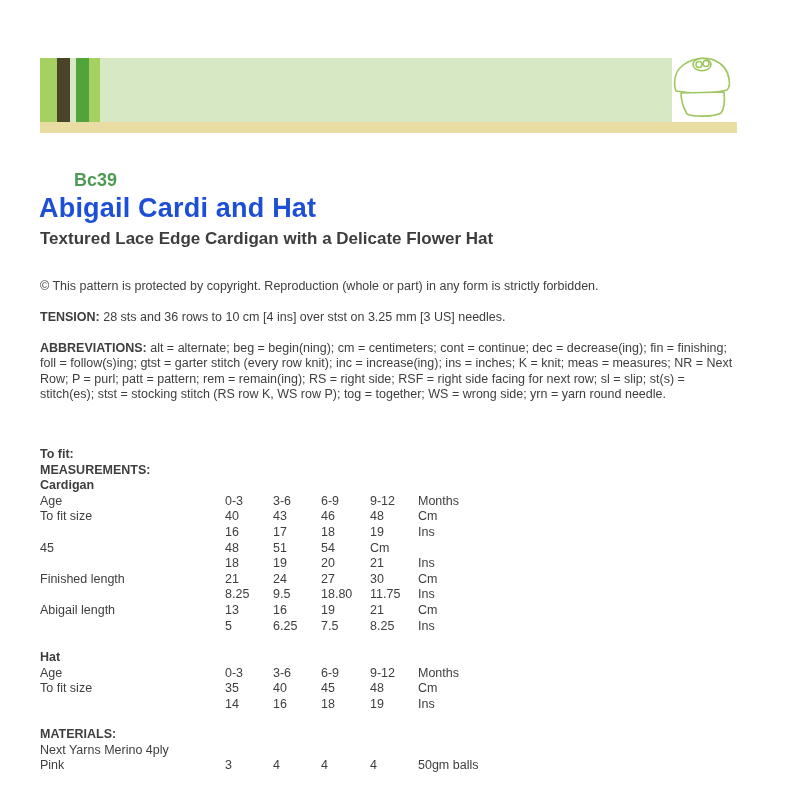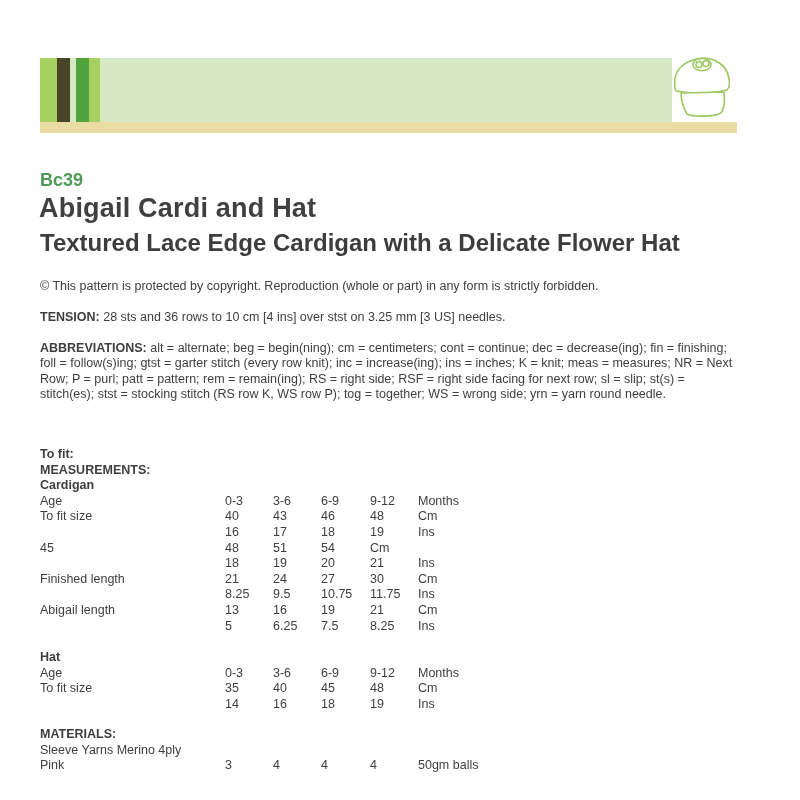--- a/index.html
+++ b/index.html
@@ -19,22 +19,22 @@
   .stripe-1   { left:40px; width:17px; }
   .stripe-2   { left:57px; width:13px; }
   .stripe-3   { left:76px; width:13px; }
   .stripe-4   { left:89px; width:11px; }
   .band-tan   { position:absolute; left:40px; top:122px; width:697px; height:11px; }
   .hat-logo   { position:absolute; left:669px; top:54px; width:68px; height:68px; }
   .hat-logo svg { display:block; }
 
   
   .code     { position:absolute; left:40px; top:170px; font-size:18px; font-weight:bold; }
-  .title    { position:absolute; left:39px; top:193px; font-size:27px; font-weight:bold; color:#404040; letter-spacing:0.2px; }
-  .subtitle { position:absolute; left:40px; top:229px; font-size:24px; font-weight:bold; color:#3d3d3d; }
+  .title    { position:absolute; left:39px; top:193px; font-size:27px; font-weight:bold; color:#1d4ed8; letter-spacing:0.2px; }
+  .subtitle { position:absolute; left:40px; top:229px; font-size:17px; font-weight:bold; color:#3d3d3d; }
 
   
   .bodytext { font-size:12.5px; line-height:15.4px; color:#3e3e3e; }
   .copyright { position:absolute; left:40px; top:279px; }
   .tension   { position:absolute; left:40px; top:310px; }
   .abbrev    { position:absolute; left:40px; top:341px; width:700px; }
   b, .b { font-weight:bold; }
 
   
   .meas-block { position:absolute; left:40px; width:720px; }
@@ -65,21 +65,21 @@
   <div class="hat-logo" style="color: rgb(157, 199, 95);">
     <svg width="68" height="68" viewBox="0 0 68 66" fill="none" stroke="currentColor" stroke-width="1.6" stroke-linejoin="round" stroke-linecap="round">
       <path d="M7,36 C4,28 6,17 12,12 C20,4 36,1 45,5 C54,9 59,16 60,24 C61,29 60,33 58,35 C42,39 22,39 7,36 Z" fill="#ffffff"></path>
       <path d="M12,38 L55,37 C56,46 55,54 52,58 C45,62 24,62 18,59 C14,52 12,45 12,38 Z" fill="#ffffff"></path>
       <ellipse cx="33" cy="9.5" rx="9" ry="6.2"></ellipse>
       <circle cx="30" cy="9.5" r="3"></circle>
       <circle cx="37" cy="8.5" r="3"></circle>
     </svg>
   </div>
 
-  <div class="code" style="color: rgb(77, 154, 85);">Bc39</div>
+  <div class="code" style="color: rgb(77, 154, 85); margin-left: 34px;">Bc39</div>
   <h1 class="title">Abigail Cardi and Hat</h1>
   <h2 class="subtitle">Textured Lace Edge Cardigan with a Delicate Flower Hat</h2>
 
   <p class="bodytext copyright">© This pattern is protected by copyright. Reproduction (whole or part) in any form is strictly forbidden.</p>
 
   <p class="bodytext tension"><b>TENSION:</b><span> 28 sts and 36 rows to 10 cm [4 ins] over stst on 3.25 mm [3 US] needles.</span></p>
 
   <p class="bodytext abbrev"><b>ABBREVIATIONS:</b><span> alt = alternate; beg = begin(ning); cm = centimeters; cont = continue; dec = decrease(ing); fin = finishing; foll = follow(s)ing; gtst = garter stitch (every row knit); inc = increase(ing); ins = inches; K = knit; meas = measures; NR = Next Row; P = purl; patt = pattern; rem = remain(ing); RS = right side; RSF = right side facing for next row; sl = slip; st(s) = stitch(es); stst = stocking stitch (RS row K, WS row P); tog = together; WS = wrong side; yrn = yarn round needle.</span></p>
 
   <div class="meas-block meas">
@@ -138,21 +138,21 @@
           <span>24</span>
           <span>27</span>
           <span>30</span>
           <span>Cm</span>
         </div>
 
         <div class="trow">
           <span></span>
           <span>8.25</span>
           <span>9.5</span>
-          <span>10.75</span>
+          <span>18.80</span>
           <span>11.75</span>
           <span>Ins</span>
         </div>
 
         <div class="trow">
           <span>Abigail length</span>
           <span>13</span>
           <span>16</span>
           <span>19</span>
           <span>21</span>
@@ -198,21 +198,21 @@
           <span>16</span>
           <span>18</span>
           <span>19</span>
           <span>Ins</span>
         </div>
       </div>
   </div>
 
   <div class="meas-block mat-block">
     <div class="line b">MATERIALS:</div>
-    <div class="line">Sleeve Yarns Merino 4ply</div>
+    <div class="line">Next Yarns Merino 4ply</div>
     <div>
 
         <div class="trow">
           <span>Pink</span>
           <span>3</span>
           <span>4</span>
           <span>4</span>
           <span>4</span>
           <span>50gm balls</span>
         </div>

